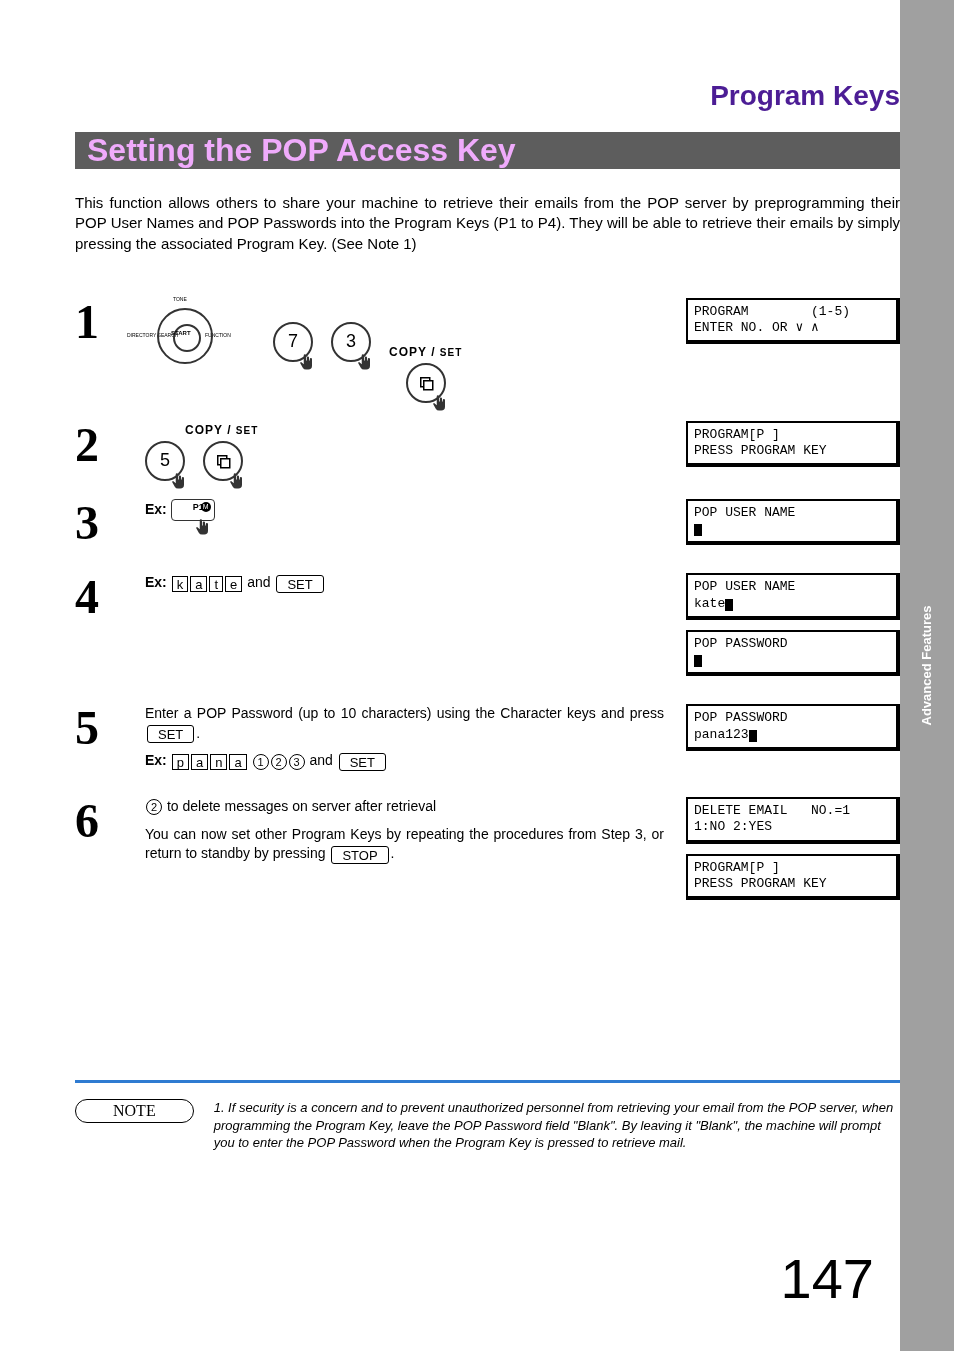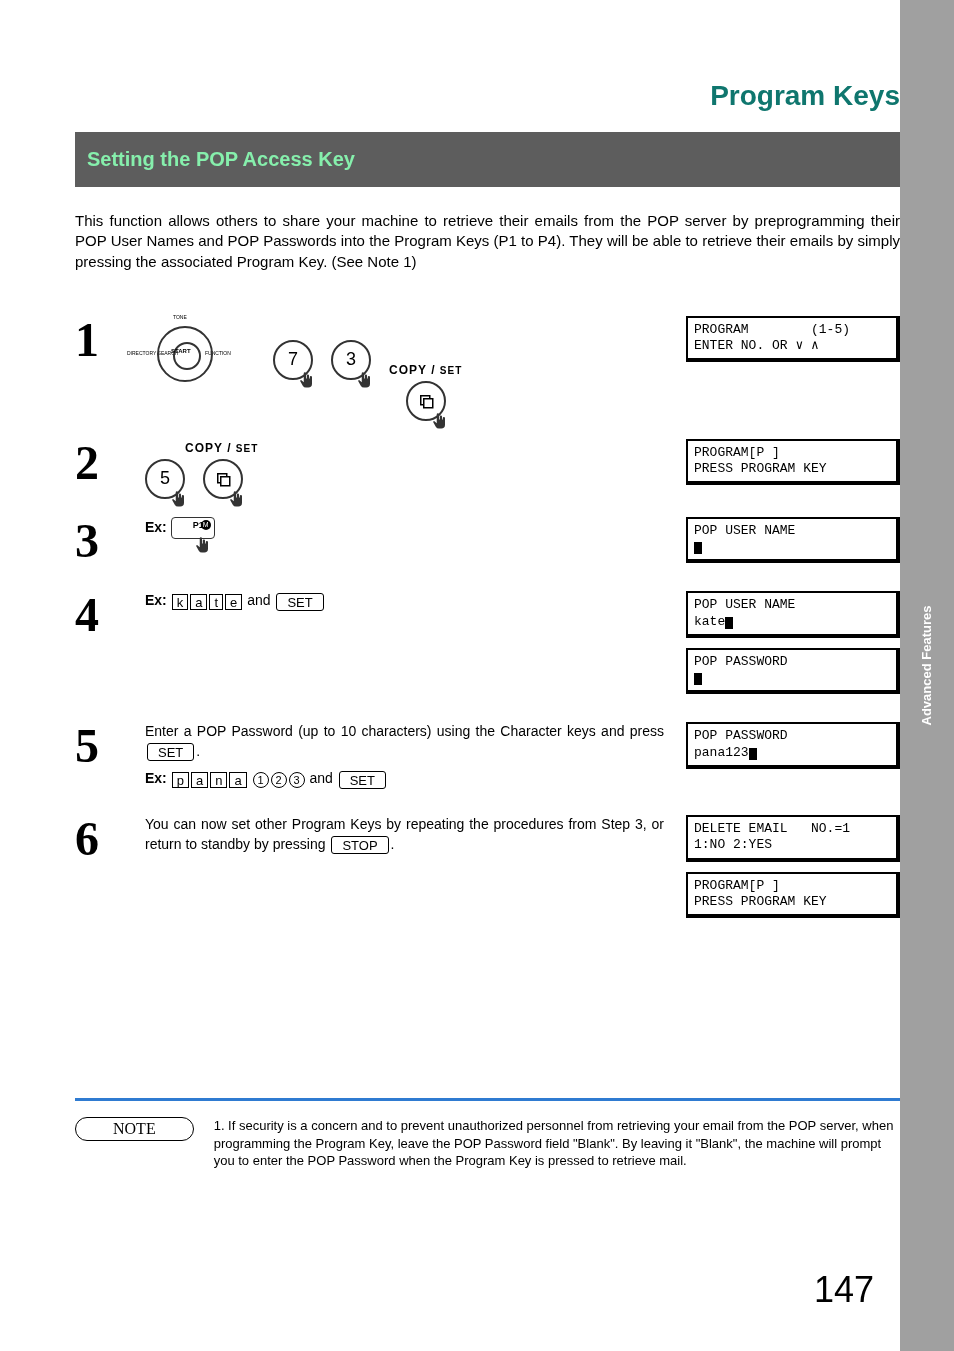--- a/index.html
+++ b/index.html
@@ -2,22 +2,22 @@
 <html><head>
 <meta charset="utf-8">
 <style>
   * { box-sizing: border-box; margin: 0; padding: 0; }
   html, body { width: 954px; height: 1351px; background: #fff; font-family: Arial, Helvetica, sans-serif; color: #000; }
   .page { position: relative; width: 954px; height: 1351px; }
   .right-grey-strip { position: absolute; top: 0; right: 0; width: 54px; height: 1351px; background: #a0a0a0; }
   .side-tab { position: absolute; right: 0; top: 610px; width: 54px; height: 110px; display: flex; align-items: center; justify-content: center; }
   .side-tab span { transform: rotate(-90deg); white-space: nowrap; color: #fff; font-weight: bold; font-size: 13px; }
   .content { position: absolute; left: 75px; top: 80px; width: 825px; }
-  .h1 { color: #0f766e; font-size: 28px; font-weight: bold; text-align: right; margin-bottom: 20px; padding-right: 0; }
-  .h2bar { background: #5d5d5d; color: #86efac; font-size: 20px; font-weight: bold; padding: 16px 12px; margin-bottom: 24px; }
+  .h1 { color: #4c1d95; font-size: 28px; font-weight: bold; text-align: right; margin-bottom: 20px; padding-right: 0; }
+  .h2bar { background: #5d5d5d; color: #f0abfc; font-size: 32px; font-weight: bold; padding: 0 12px; margin-bottom: 24px; }
   .intro { font-size: 15px; text-align: justify; line-height: 1.35; margin-bottom: 44px; }
   .steps { }
   .step { display: flex; margin-bottom: 18px; }
   .step-num { flex: 0 0 70px; font-size: 48px; font-weight: bold; font-family: "Times New Roman", serif; line-height: 1; }
   .step-mid { flex: 1 1 400px; font-size: 14px; padding-right: 16px; }
   .step-right { flex: 0 0 220px; }
   .lcd { border: 2px solid #000; border-right-width: 4px; border-bottom-width: 4px; padding: 4px 6px; font-family: "Courier New", monospace; font-size: 13px; line-height: 1.25; margin-bottom: 10px; white-space: pre; margin-left: 6px; }
   .lcd .cursor { display: inline-block; width: 8px; height: 12px; background: #000; vertical-align: text-bottom; }
   .keycap { display: inline-block; border: 1px solid #000; border-radius: 3px; padding: 0 10px; font-size: 13px; margin: 0 2px; line-height: 18px; height: 18px; vertical-align: middle; }
   .charkey { display:inline-block; border:1px solid #000; padding: 0 4px; font-size:13px; margin: 0 1px; line-height:16px; height:16px; vertical-align:middle; font-family: inherit;}
@@ -39,22 +39,22 @@
   .press-hand svg { width:18px; height:18px; }
   .btn-col { display:flex; flex-direction:column; align-items:center; gap:4px;}
   .prog-key { display:inline-block; width:44px; height:22px; border:1.5px solid #333; border-radius:4px; font-size:10px; position:relative; vertical-align:middle; background:#fff;}
   .prog-key .p1 { position:absolute; left:21px; top:2px; font-size:9px; font-weight:bold;}
   .prog-key .m  { position:absolute; right:3px; top:2px; width:10px; height:10px; border-radius:50%; background:#000; color:#fff; font-size:7px; text-align:center; line-height:10px;}
   .prog-key-wrap { position:relative; display:inline-block; }
   .prog-key-wrap .press-hand { bottom:-18px; right:4px; }
   hr.note-rule { border:0; border-top:3px solid #2f7bd1; margin-top:170px; margin-bottom:16px; width:100%; }
   .note-row { display:flex; align-items:flex-start; gap:20px; }
   .note-badge { border:1.5px solid #000; border-radius:16px; padding:2px 37px; font-size:16px; font-family:"Times New Roman", serif; white-space:nowrap; }
-  .note-text { font-size:13px; line-height:1.35; }
-  .pagenum { position:absolute; bottom:40px; right:80px; font-size:36px; font-family:Arial; }
+  .note-text { font-size:13px; font-style:italic; line-height:1.35; }
+  .pagenum { position:absolute; bottom:40px; right:80px; font-size:56px; font-family:Arial; }
 </style>
 </head>
 <body>
 <div class="page">
   <div class="right-grey-strip"></div>
   <div class="side-tab">
       <span>Advanced Features</span>
     </div>
 
   <div class="content">
@@ -199,20 +199,21 @@
         </div>
         <div class="step-right">
           <div class="lcd"><span>POP PASSWORD</span>
 <span>pana123</span><span class="cursor"></span></div>
         </div>
       </div>
 
       <div class="step">
         <div class="step-num">6</div>
         <div class="step-mid">
+          <p><span class="circkey">2</span> <span>to delete messages on server after retrieval</span></p>
           <p><span>You can now set other Program Keys by repeating the procedures from Step 3, or return to standby by pressing</span> <span class="keycap">STOP</span><span>.</span></p>
         </div>
         <div class="step-right">
           <div class="lcd"><span>DELETE EMAIL   NO.=1</span>
 <span>1:NO 2:YES</span></div>
           <div class="lcd"><span>PROGRAM[P ]</span>
 <span>PRESS PROGRAM KEY</span></div>
         </div>
       </div>
 

